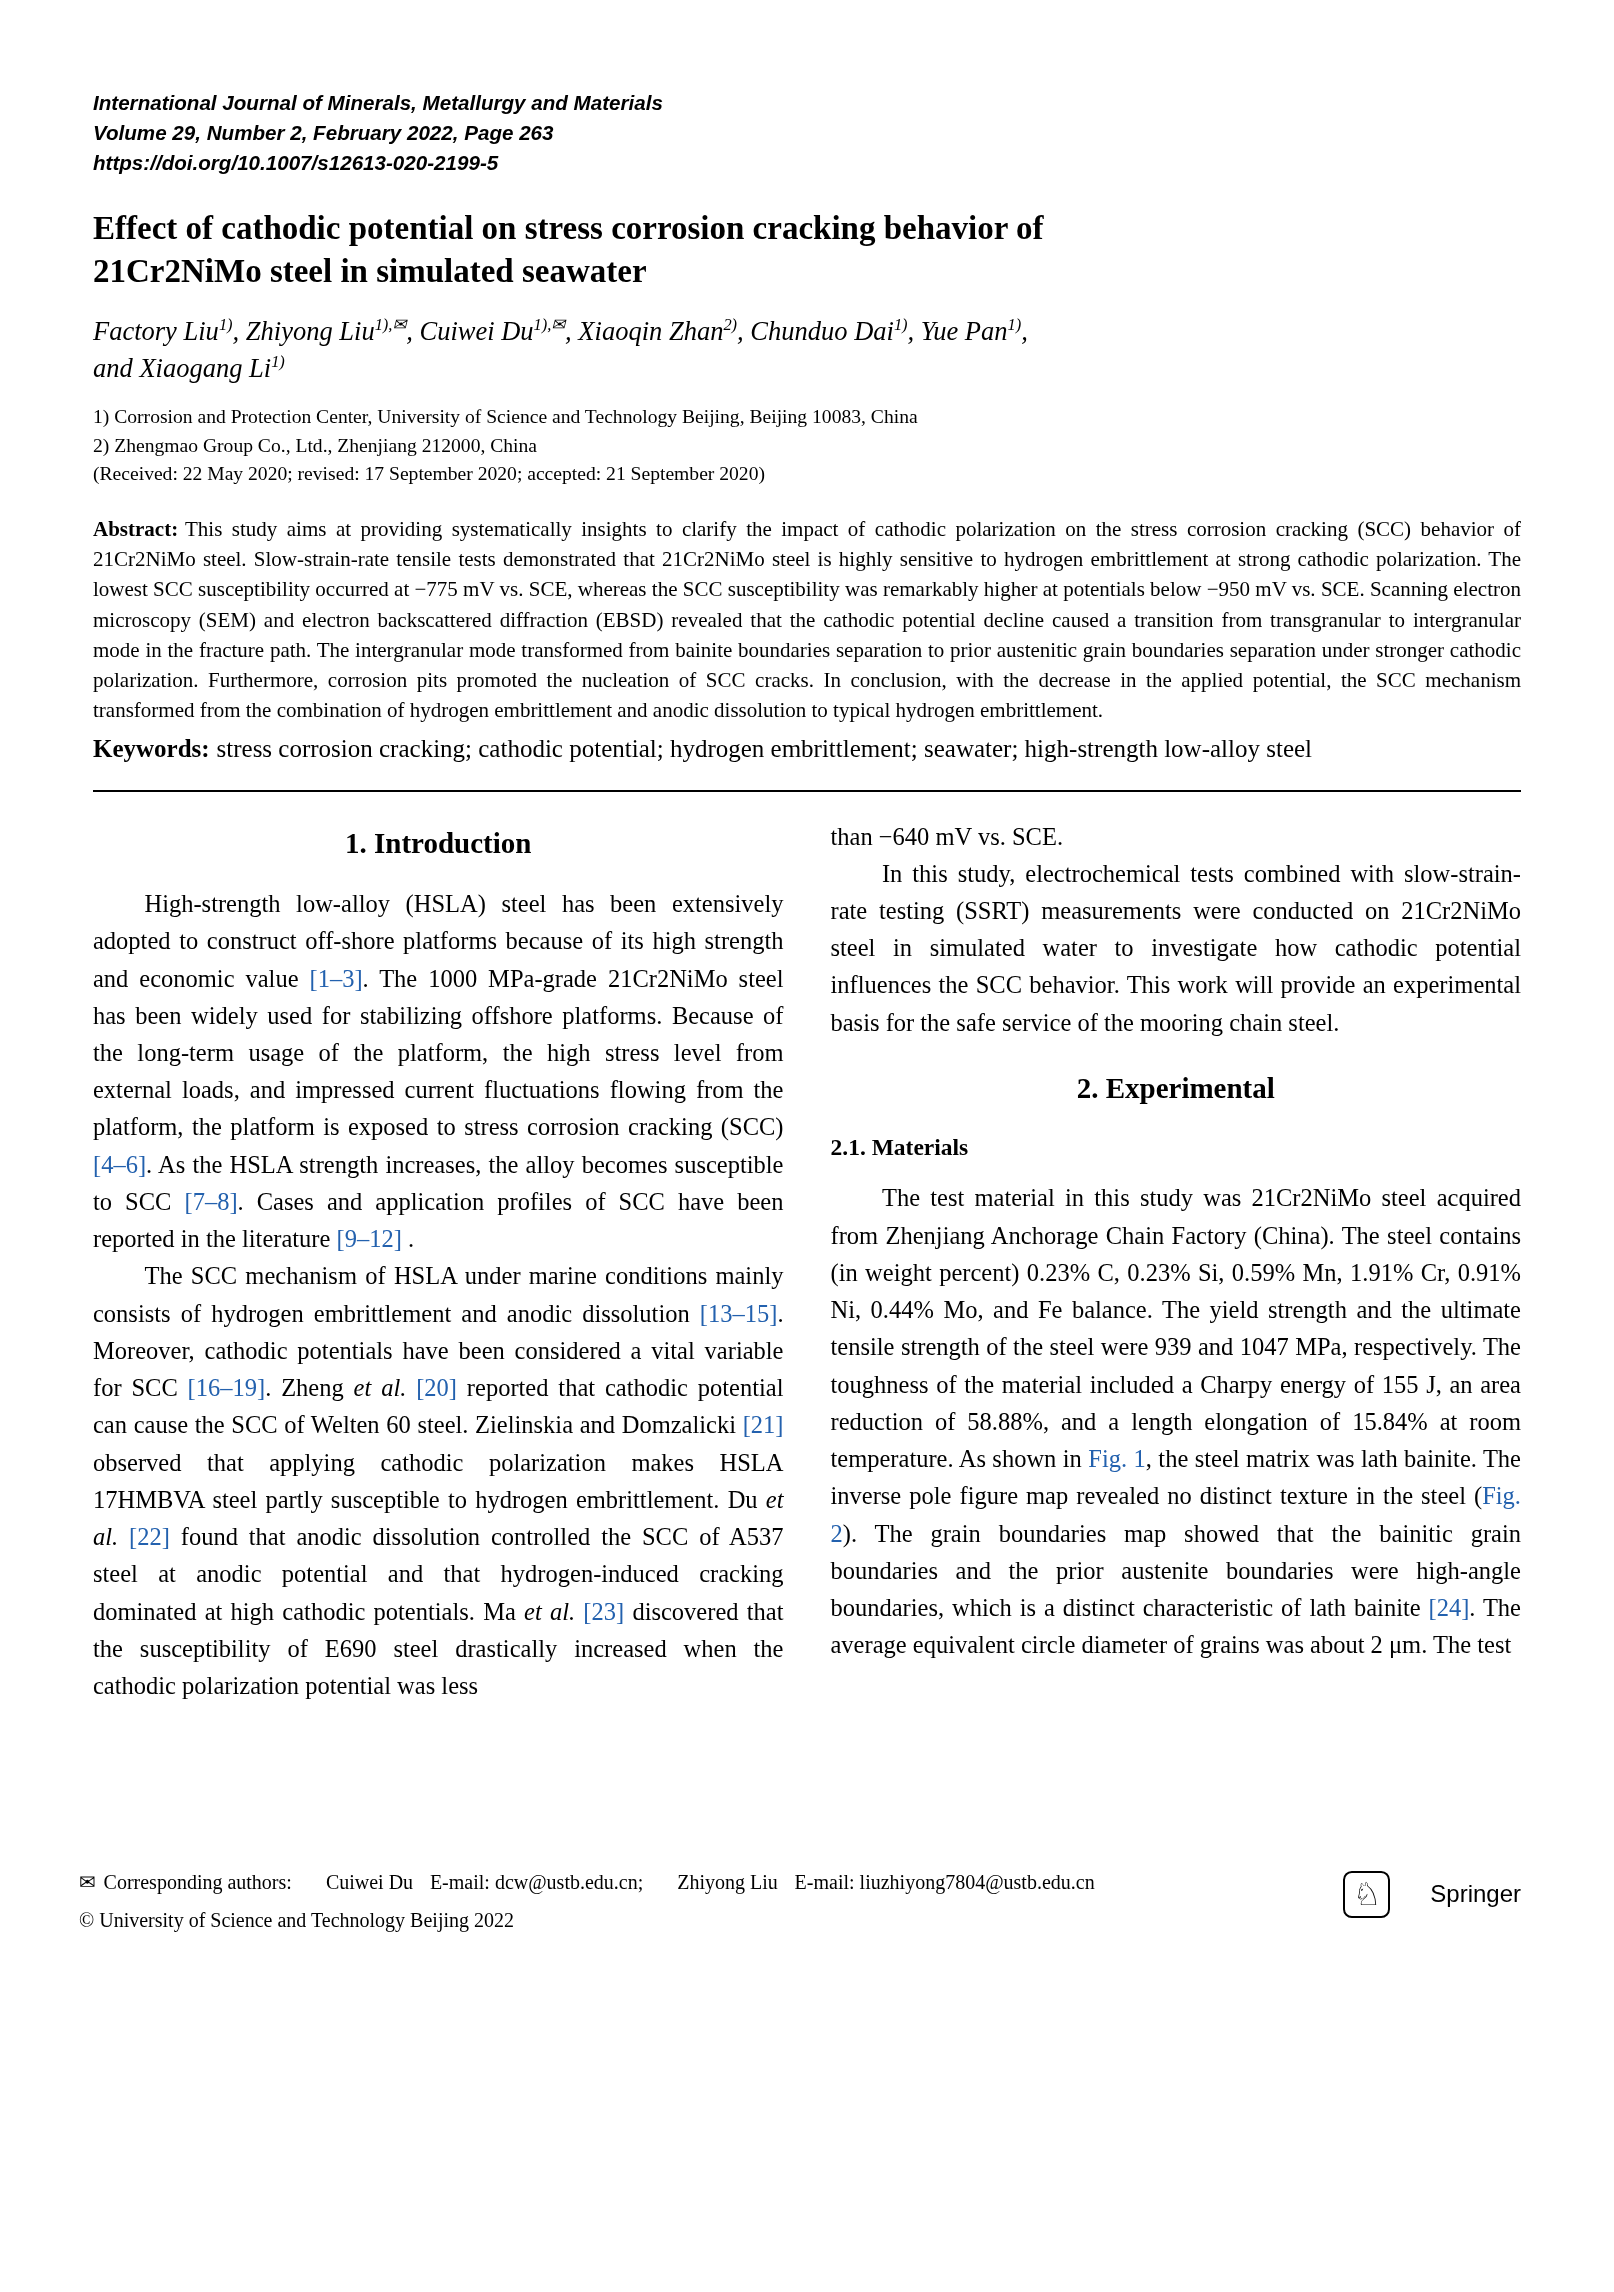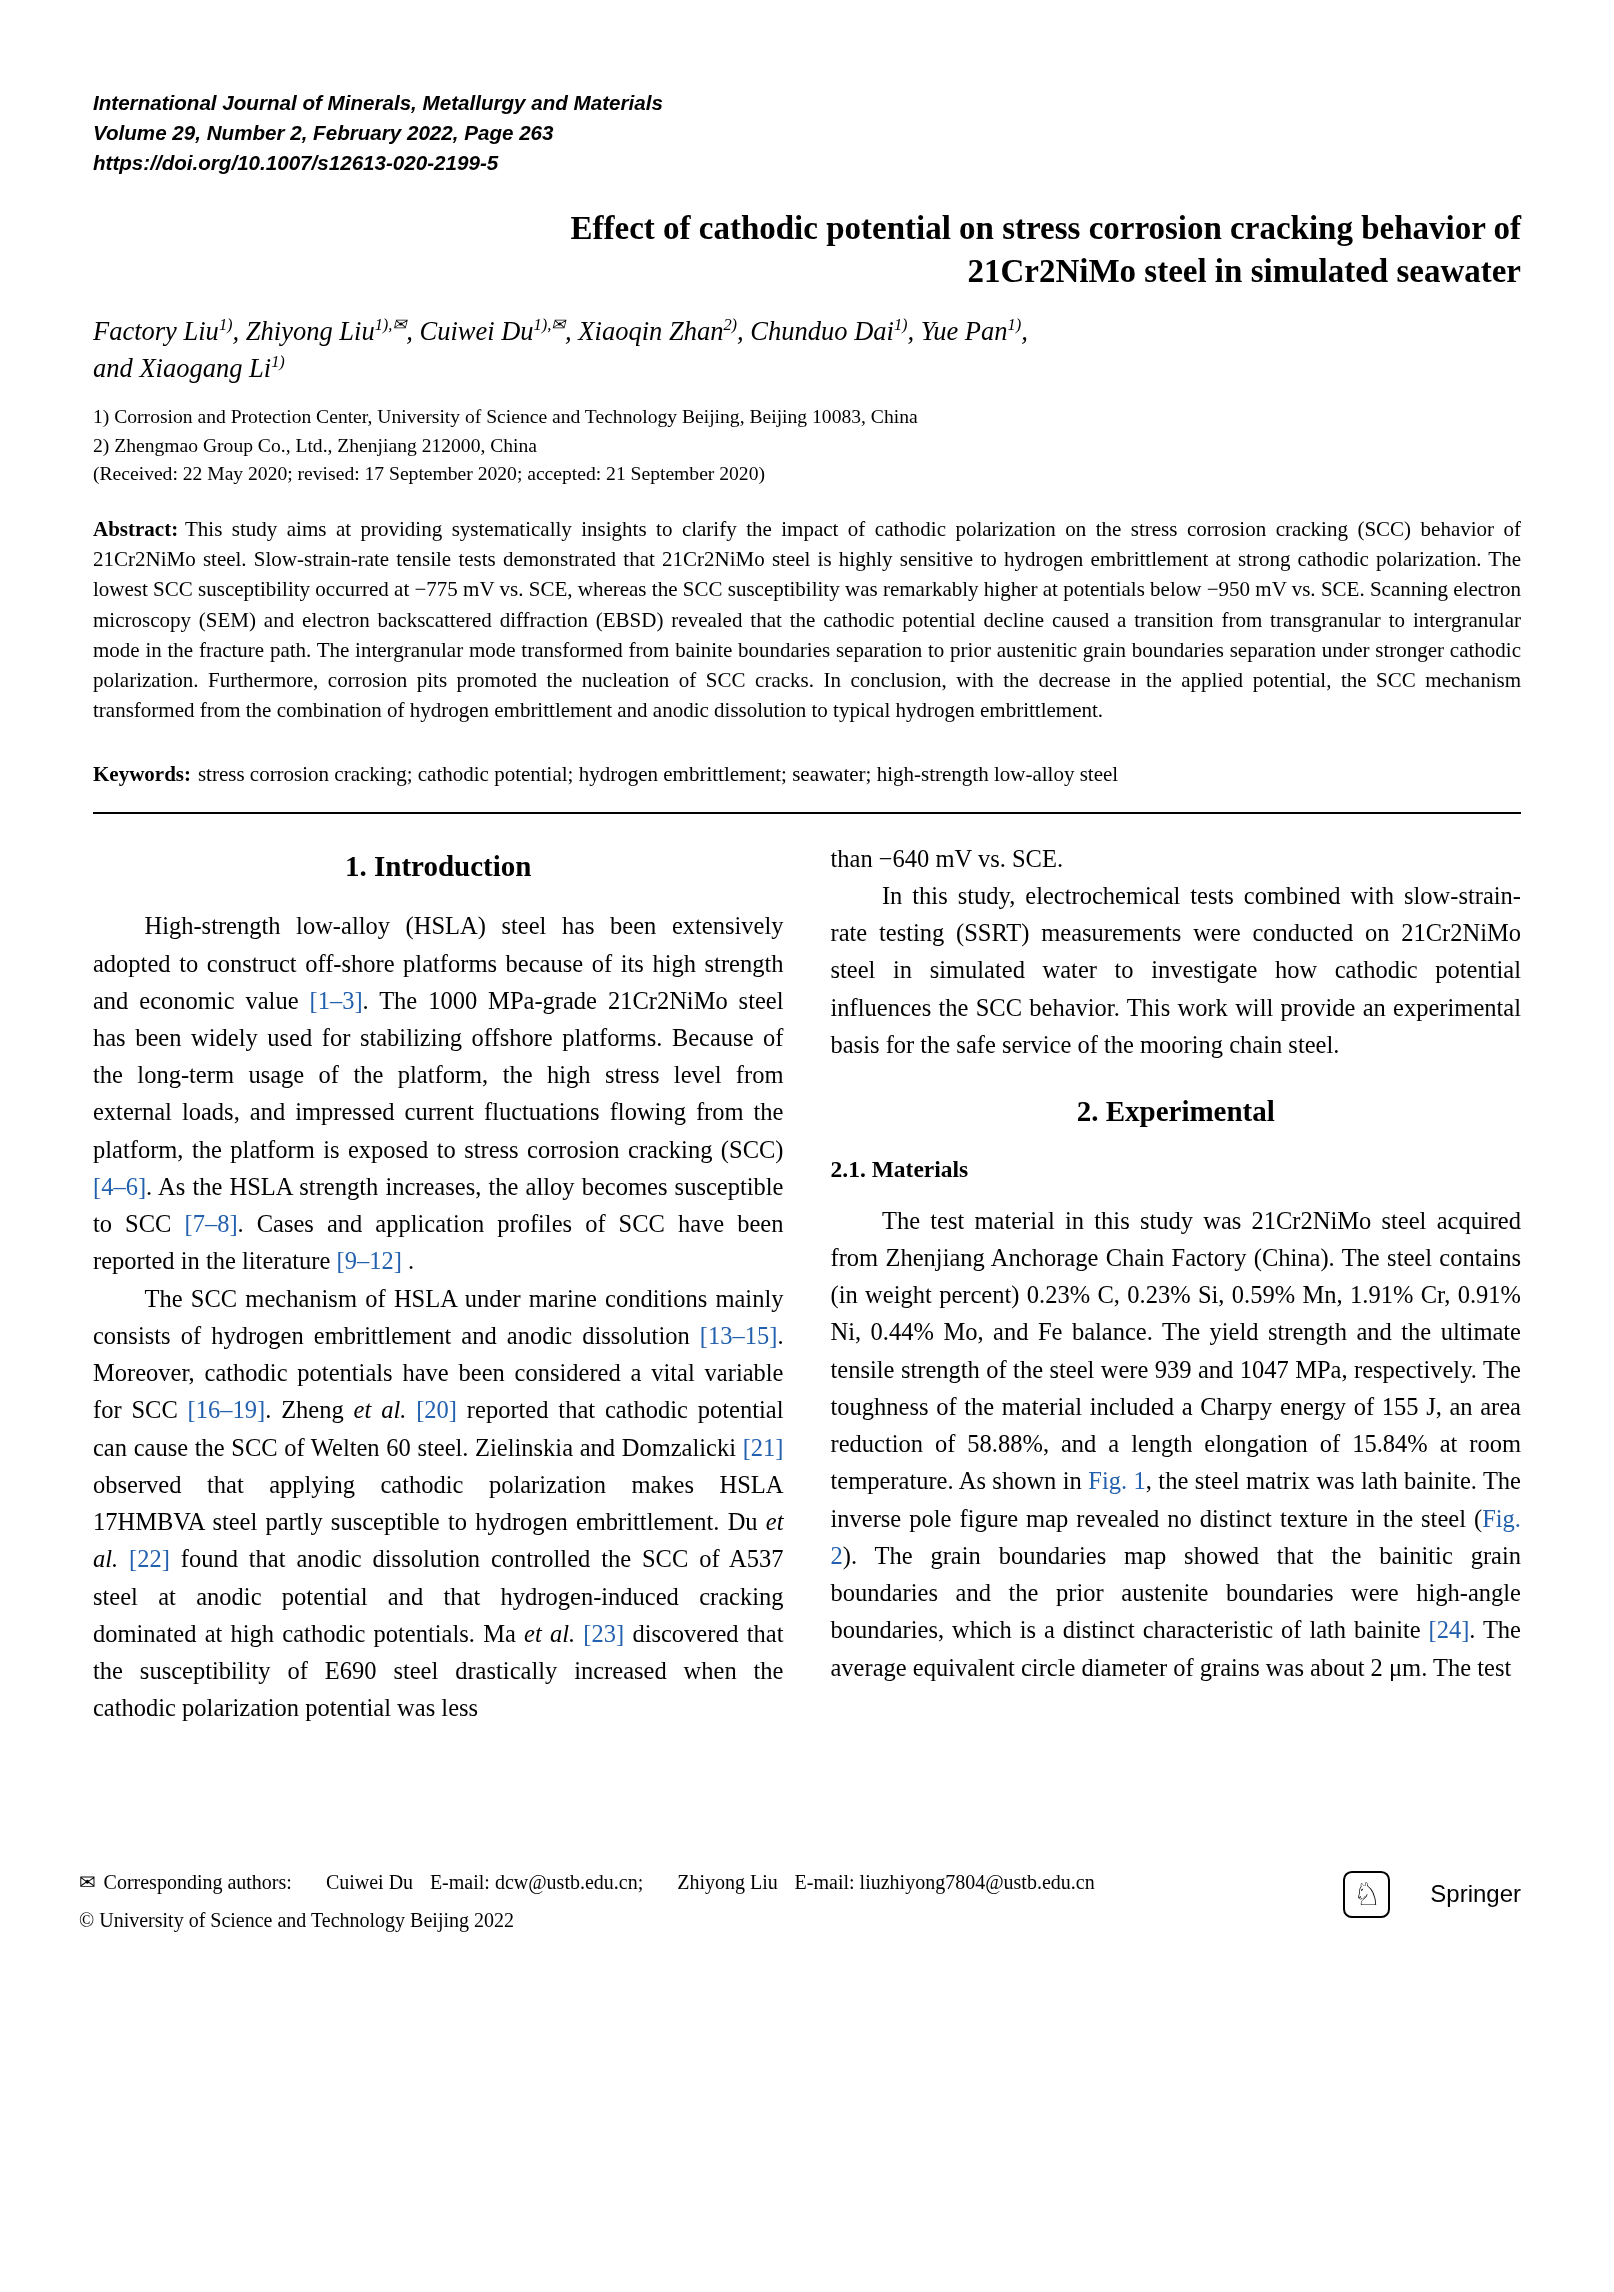--- a/index.html
+++ b/index.html
@@ -10,30 +10,30 @@
   }
   .page { position:absolute; inset:0; padding:88px 93px 12px 93px; }
 
   .jheader {
     font-family:"Liberation Sans","DejaVu Sans",sans-serif;
     font-weight:bold; font-style:italic;
     font-size:20.6px; line-height:1.45;
   }
   .jheader .doi { cursor:pointer; }
 
-  .title { font-size:33px; font-weight:bold; line-height:1.32; margin-top:29px;text-align:right; }
+  .title { font-size:33px; font-weight:bold; line-height:1.32; margin-top:29px; }
 
   .authors { margin-top:19.6px; font-size:26.5px; font-style:italic; line-height:1.4; }
   .seg-sup { vertical-align:super; font-size:62%; }
 
   .affil-block { margin-top:15.7px; font-size:19.6px; line-height:1.45; }
 
   .abstract { margin-top:25.5px; font-size:21px; line-height:1.44; text-align:justify; hyphens:auto; }
   .abstract .lbl, .keywords .lbl { font-weight:bold; margin-right:6.9px; }
-  .keywords { margin-top:33px; font-size:21px; line-height:1.44; }
+  .keywords { margin-top:5px; font-size:25px; line-height:1.44; }
 
   hr.rule { margin-top:23.5px; border:none; border-top:2.9px solid #000; }
 
   .columns { display:flex; gap:47px; margin-top:25.5px; }
   .col { width:calc(50% - 23.5px); font-size:24.5px; line-height:1.52; text-align:justify; hyphens:auto; }
   .col h2 { font-size:29px; font-weight:bold; margin:3.9px 0 19.6px 0; text-align:center; }
   .col h2.later { margin-top:25.5px; }
   .col h3 { font-size:23.5px; font-weight:bold; margin:19.6px 0 13.7px 0; text-align:left; }
   .col p { text-indent:2.1em; }
   .col p.noindent { text-indent:0; }

